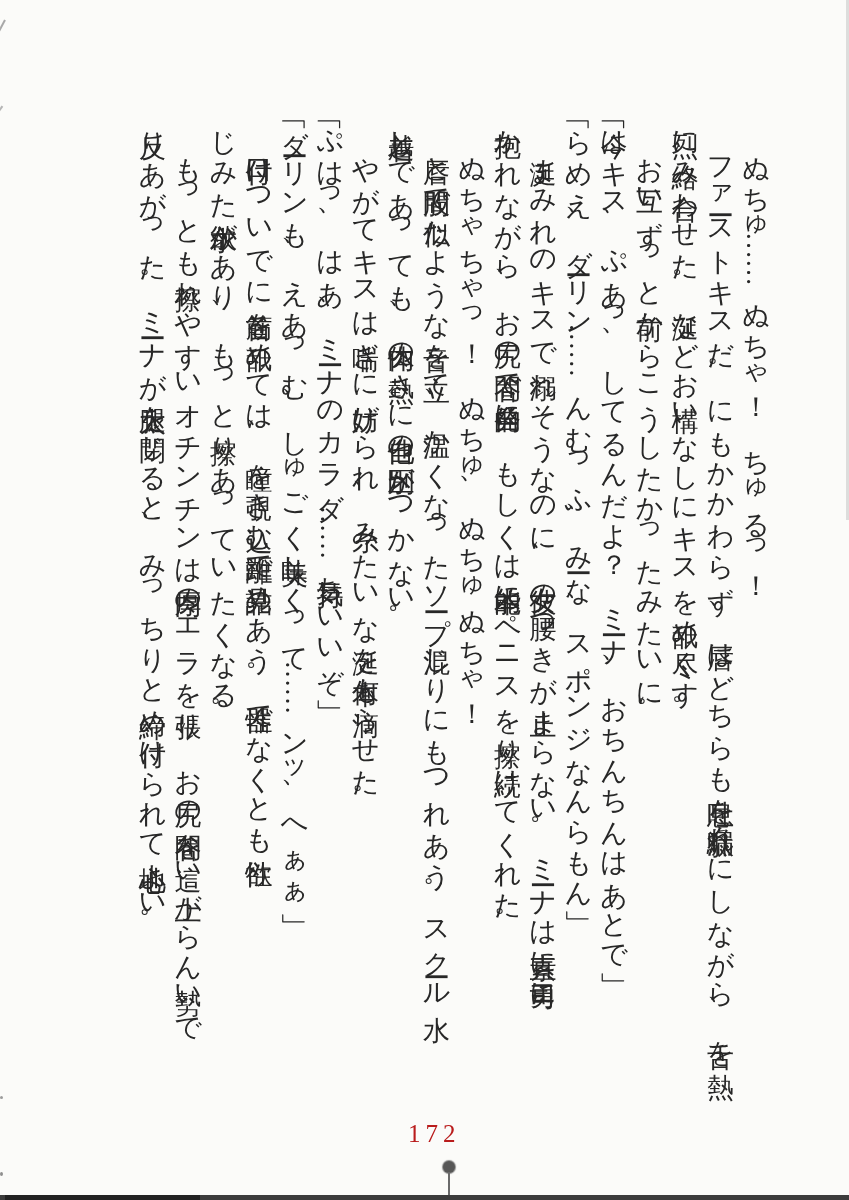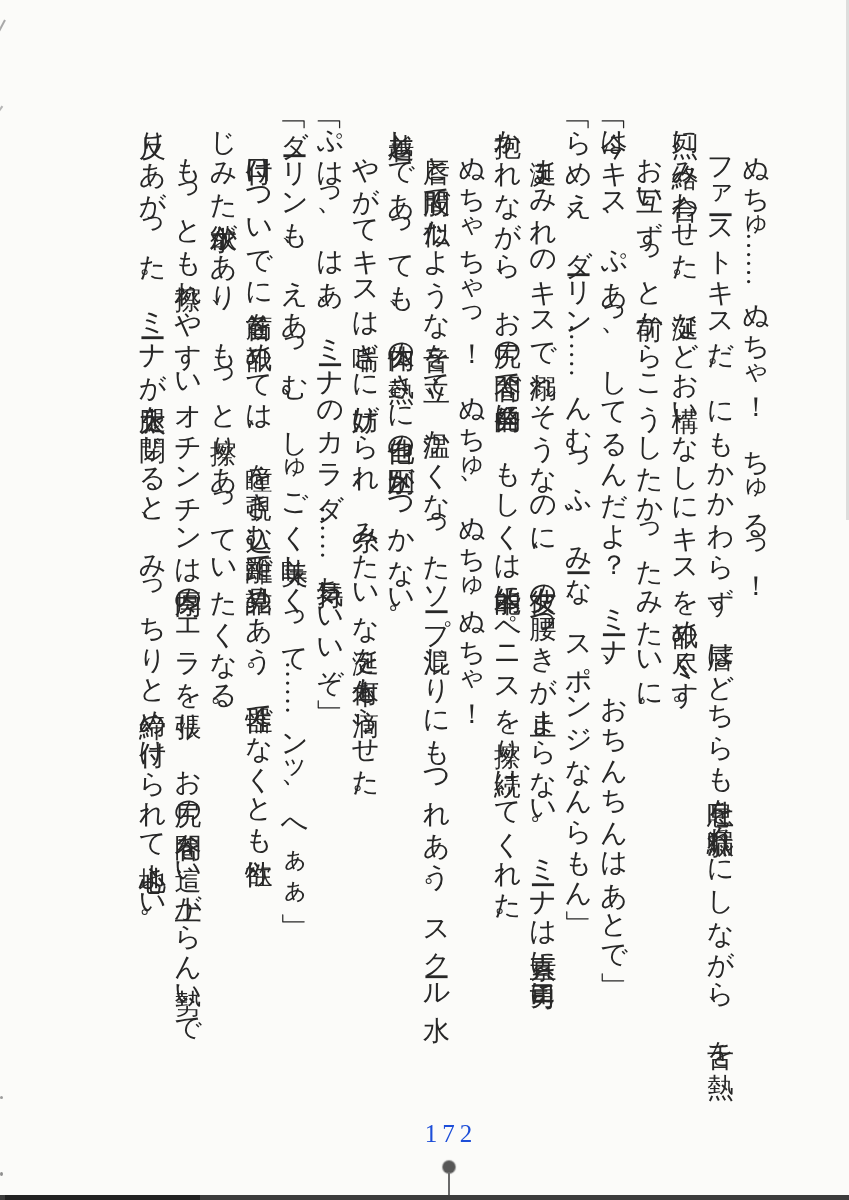--- a/index.html
+++ b/index.html
@@ -29,25 +29,25 @@
   }
   .text-block p {
     margin: 0;
     padding: 0;
   }
   .page-number {
     position: absolute;
     top: 1120px;
     left: 408px;
     width: 86px;
-    text-align: center;
+    text-align: left;
     font-family: "Liberation Serif", "DejaVu Serif", serif;
     font-size: 25px;
     letter-spacing: 5px;
-    color: #1d4ed8;
+    color: #b91c1c;
   }
   .footer-dot {
     position: absolute;
     top: 1161px;
     left: 443px;
     width: 12px;
     height: 12px;
     border-radius: 50%;
     background: #575757;
     box-shadow: 0 0 1px 1px #8a8a8a;

